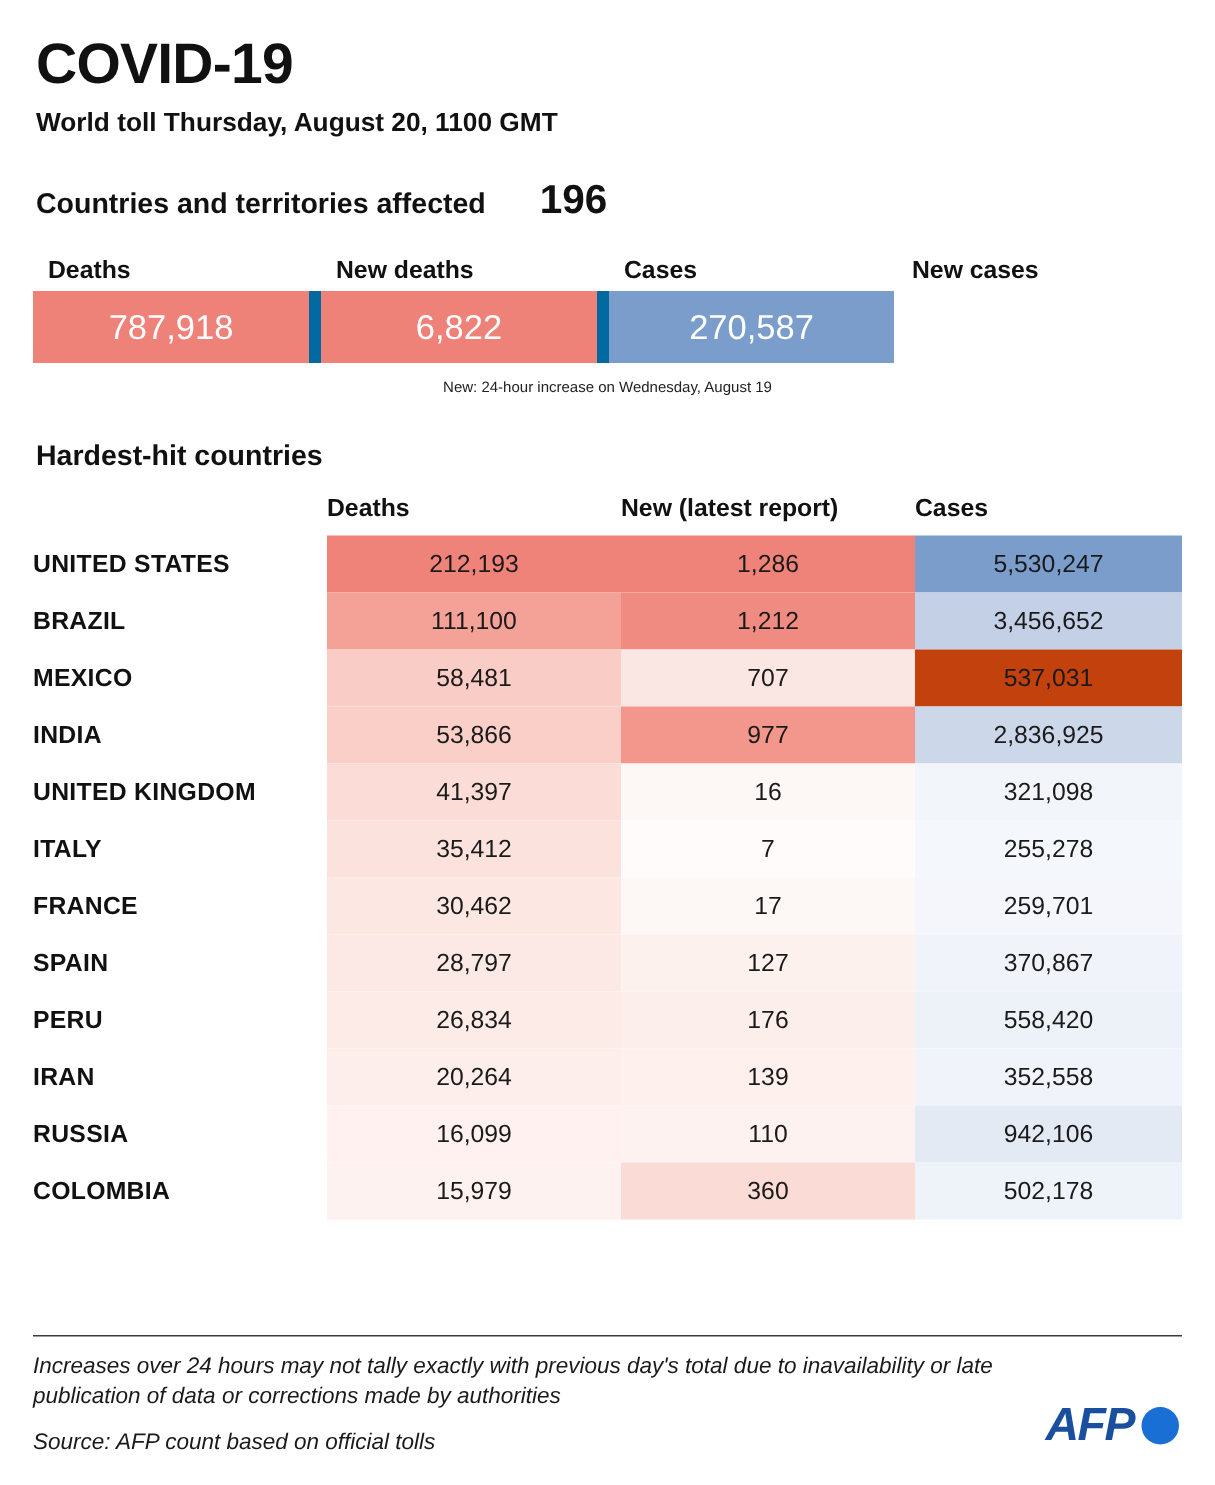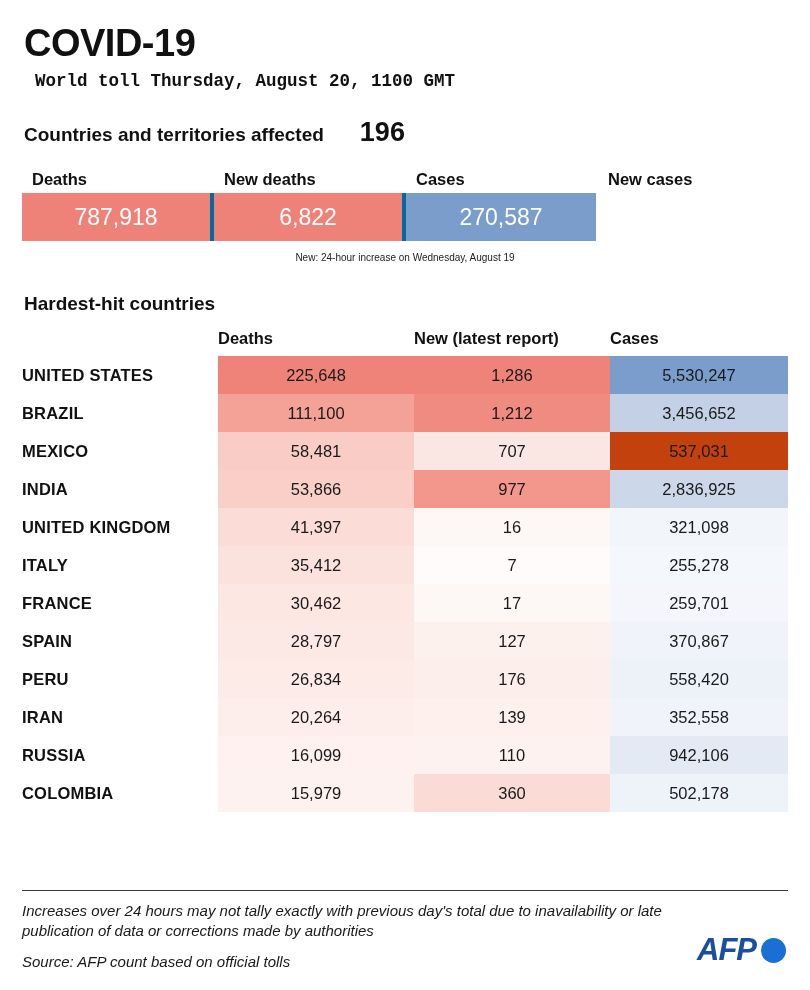--- a/index.html
+++ b/index.html
@@ -21,23 +21,22 @@
   .title {
     font-size: 38px;
     font-weight: bold;
     letter-spacing: -0.5px;
     margin: 0 0 6px 2px;
     color: #111;
   }
   .subtitle {
     font-size: 17.5px;
     font-weight: bold;
-    margin: 0 0 26px 13px;
-    color: #111;
-    font-family: Liberation Mono, monospace;
+    margin: 0 0 26px 2px;
+    color: #111;
   }
   .affected-row {
     display: flex;
     align-items: baseline;
     margin: 0 0 22px 2px;
   }
   .affected-label {
     font-size: 19px;
     font-weight: bold;
     color: #111;
@@ -71,21 +70,21 @@
   .summary-values {
     display: flex;
     height: 48px;
   }
   .summary-values > div {
     display: flex;
     align-items: center;
     justify-content: center;
     font-size: 23px;
     color: #ffffff;
-    border-right: 4px solid #0369a1;
+    border-right: 8px solid #0369a1;
   }
   .summary-values > div:last-child { border-right: none; }
   .cell-red { background: #ee8278; }
   .cell-blue { background: #7b9dcc; }
 
   .note-center {
     text-align: center;
     font-size: 10px;
     color: #222;
     margin-top: 11px;
@@ -217,21 +216,21 @@
       <tr>
         <th class="c-name"></th>
         <th class="c-deaths">Deaths</th>
         <th class="c-new">New (latest report)</th>
         <th class="c-cases">Cases</th>
       </tr>
     </thead>
     <tbody id="countries-body">
         <tr>
           <td class="name">UNITED STATES</td>
-          <td class="num" style="background: rgb(239, 131, 121);">225,648</td>
+          <td class="num" style="background: rgb(239, 131, 121);">212,193</td>
           <td class="num" style="background: rgb(239, 131, 121);">1,286</td>
           <td class="num" style="background: rgb(123, 157, 204);">5,530,247</td>
         </tr>
         <tr>
           <td class="name">BRAZIL</td>
           <td class="num" style="background: rgb(244, 162, 152);">111,100</td>
           <td class="num" style="background: rgb(240, 139, 129);">1,212</td>
           <td class="num" style="background: rgb(195, 208, 230);">3,456,652</td>
         </tr>
         <tr>

